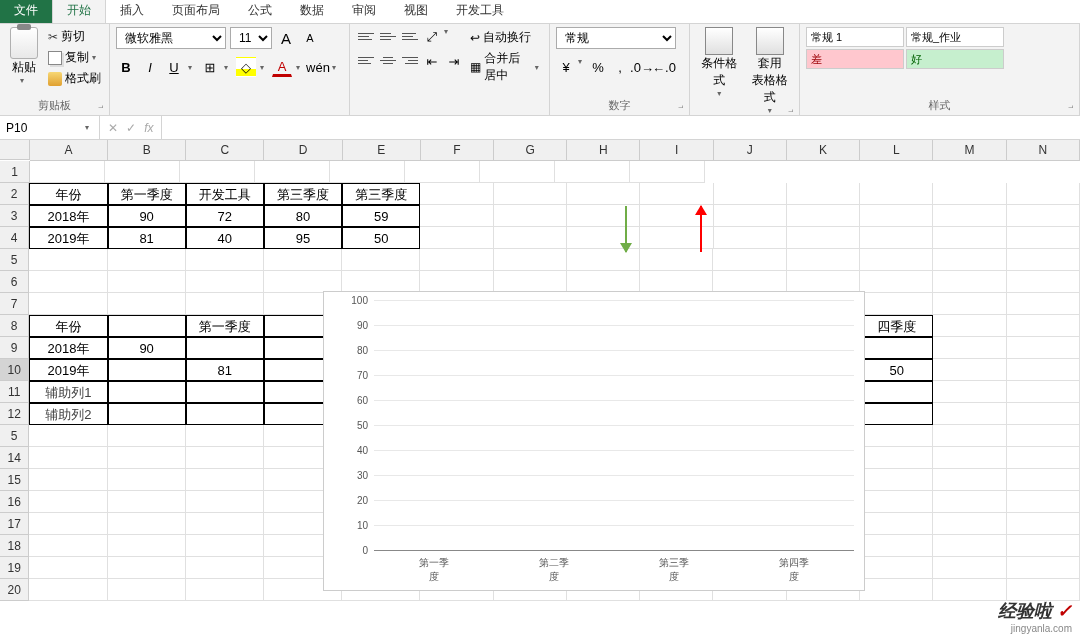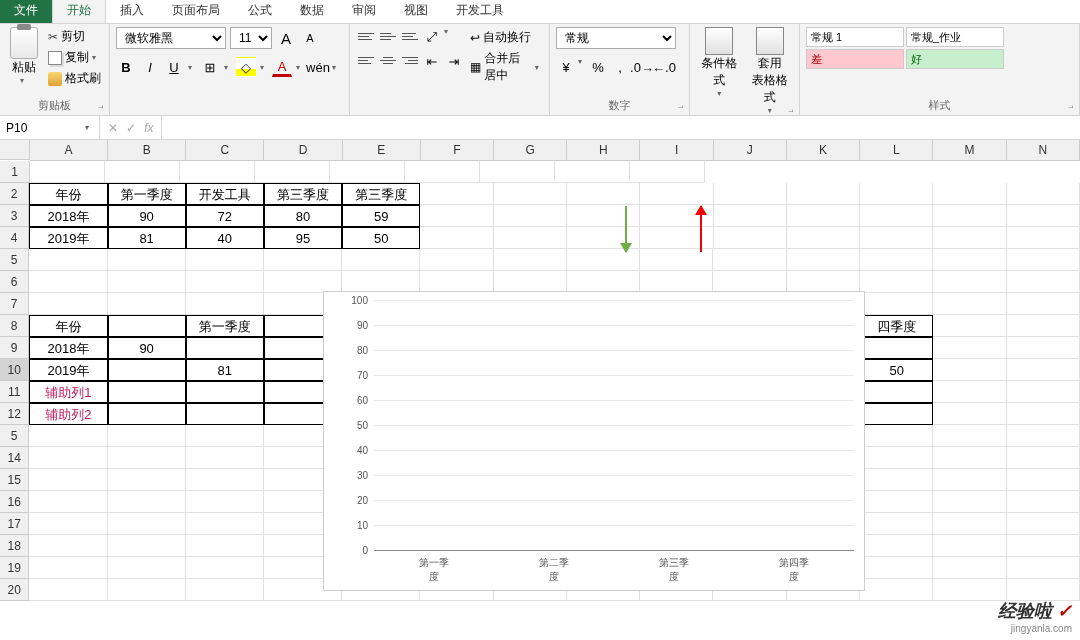--- a/index.html
+++ b/index.html
@@ -70,21 +70,21 @@
 .col-headers { display: flex; margin-left: 30px; background: #f0f0f0; border-bottom: 1px solid #ccc; }
 .col-h { border-right: 1px solid #ccc; text-align: center; font-size: 12px; color: #333; height: 20px; line-height: 20px; }
 .rows { }
 .row { display: flex; height: 22px; }
 .row-h { width: 30px; background: #f0f0f0; border-right: 1px solid #ccc; border-bottom: 1px solid #ccc; text-align: center; font-size: 12px; color: #333; line-height: 22px; }
 .cell { border-right: 1px solid #e0e0e0; border-bottom: 1px solid #e0e0e0; line-height: 22px; text-align: center; font-size: 13px; overflow: hidden; white-space: nowrap; }
 
 .tbl-title { background: #ffff00; font-weight: bold; text-align: center; }
 .tbl-border { border: 1px solid #000 !important; }
 .tbl-header { border: 1px solid #000 !important; text-align: center; }
-.red-text { color: #be185d; }
+.red-text { color: #404040; }
 
 .row-h.sel { background: #d4d4d4; }
 
 
 .arrow { position: absolute; width: 2px; height: 46px; }
 .arrow.green { background: #70ad47; left: 625px; top: 206px; }
 .arrow.green::after { content: ""; position: absolute; bottom: -1px; left: -5px; border-left: 6px solid transparent; border-right: 6px solid transparent; border-top: 10px solid #70ad47; }
 .arrow.red { background: #ff0000; left: 700px; top: 206px; }
 .arrow.red::after { content: ""; position: absolute; top: -1px; left: -5px; border-left: 6px solid transparent; border-right: 6px solid transparent; border-bottom: 10px solid #ff0000; }
 

